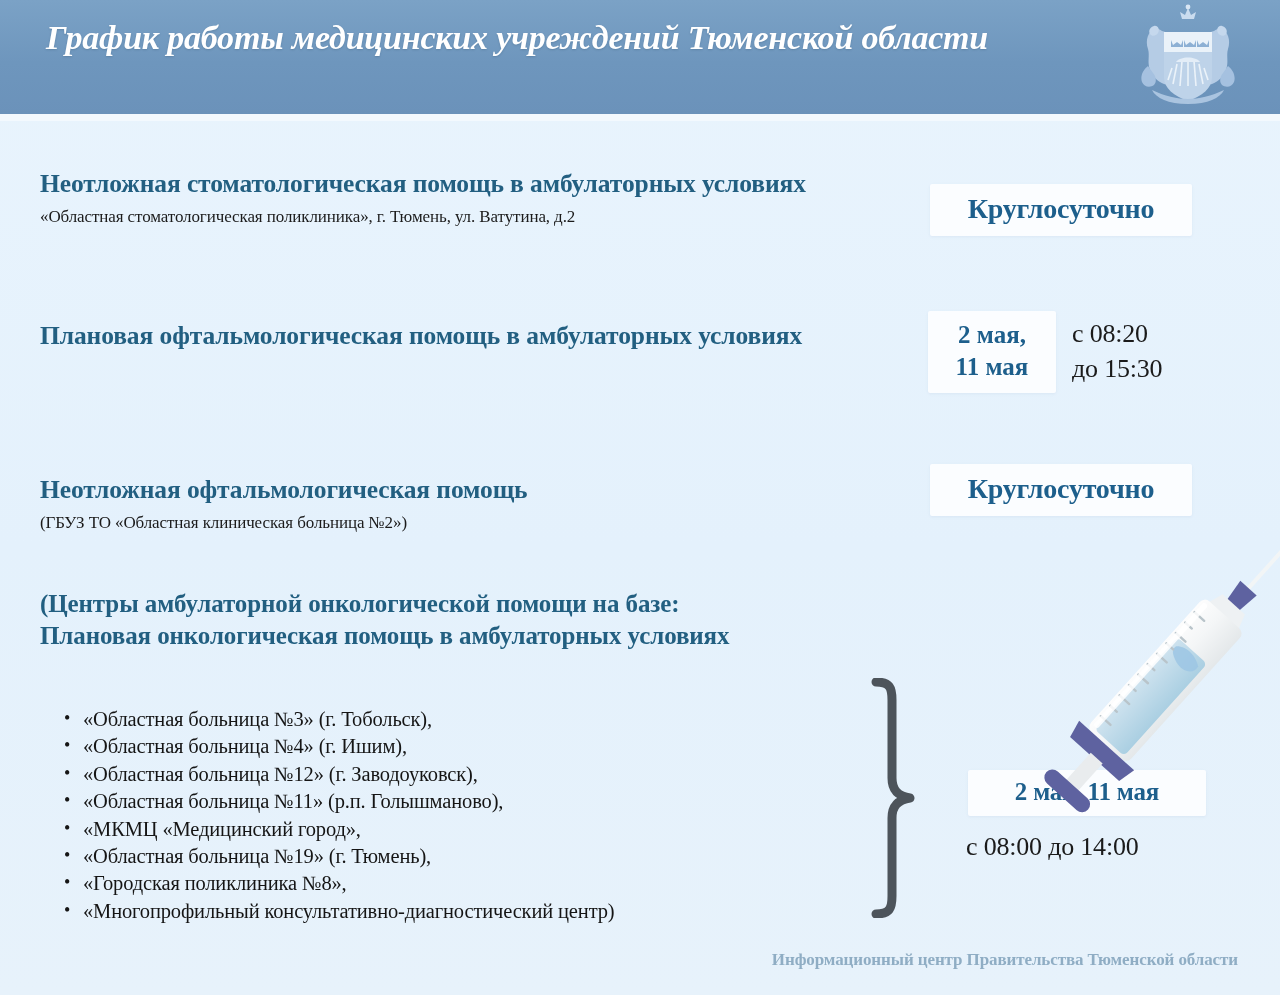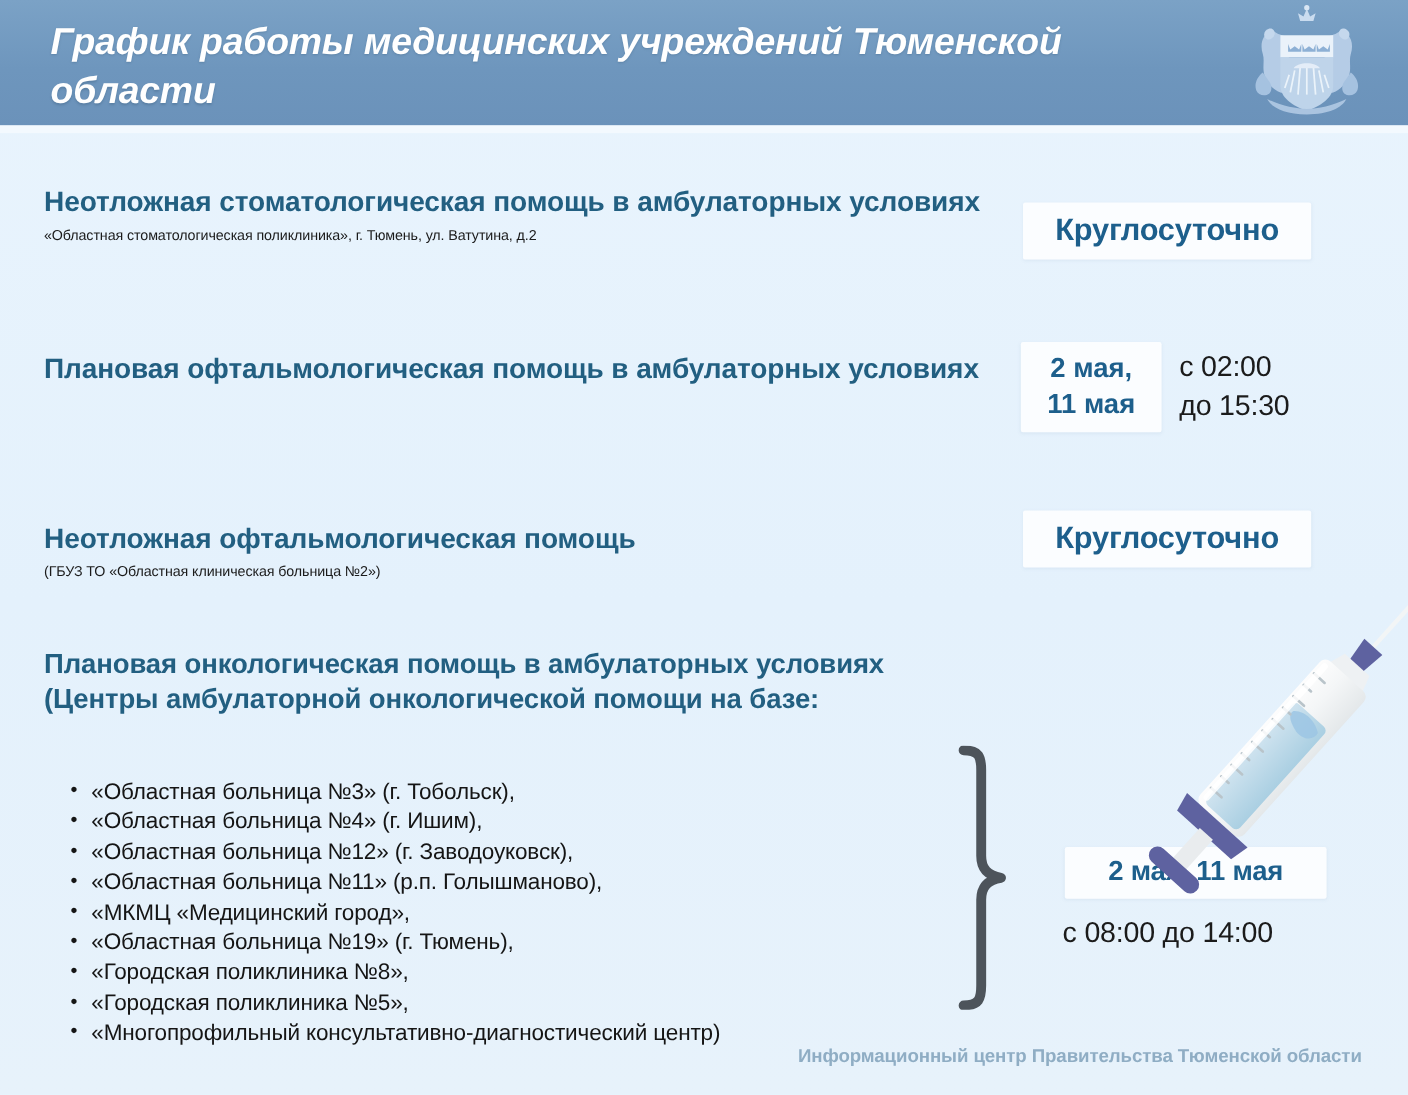--- a/index.html
+++ b/index.html
@@ -15,20 +15,21 @@
     font-family: "Liberation Sans", "DejaVu Sans", sans-serif;
     position: relative;
   }
 
   .poster {
     position: relative;
     width: 1280px;
     height: 995px;
     background: linear-gradient(180deg, #e9f4fd 0%, #e4f1fc 55%, #e7f2fb 100%);
     overflow: hidden;
+    font-family: Liberation Serif, serif;
   }
 
   
   .header {
     position: absolute;
     left: 0;
     top: 0;
     width: 1280px;
     height: 114px;
     background: linear-gradient(180deg, #7ba2c6 0%, #6e96bd 55%, #6b92ba 100%);
@@ -72,21 +73,21 @@
   }
   .sec-title {
     color: #225f81;
     font-size: 25.5px;
     font-weight: bold;
     line-height: 1.28;
     letter-spacing: -0.1px;
   }
   .sec-sub {
     color: #1b1b1b;
-    font-size: 13px;
+    font-size: 17px;
     line-height: 1.3;
     margin-top: 5px;
     letter-spacing: -0.1px;
   }
 
   #sec-dental { top: 168px; width: 880px; }
   #sec-ophth-planned { top: 320px; width: 880px; }
   #sec-ophth-planned .sec-sub { margin-top: 12px; }
   #sec-ophth-urgent { top: 474px; width: 880px; }
   #sec-oncology { top: 588px; width: 950px; }
@@ -273,44 +274,43 @@
   <div class="badge" id="badge-dental">Круглосуточно</div>
 
   <div class="section" id="sec-ophth-planned">
     <div class="sec-title">Плановая офтальмологическая помощь в амбулаторных условиях</div>
   </div>
   <div class="badge" id="badge-ophth-dates">
     <div>2 мая,</div>
     <div>11 мая</div>
   </div>
   <div class="time-note" id="time-ophth">
-    <div>с 02:00</div>
+    <div>с 08:20</div>
     <div>до 15:30</div>
   </div>
 
   <div class="section" id="sec-ophth-urgent">
     <div class="sec-title">Неотложная офтальмологическая помощь</div>
     <div class="sec-sub">(ГБУЗ ТО «Областная клиническая больница №2»)</div>
   </div>
   <div class="badge" id="badge-ophth-urgent">Круглосуточно</div>
 
   <div class="section" id="sec-oncology">
+    <div class="sec-title">(Центры амбулаторной онкологической помощи на базе:</div>
     <div class="sec-title">Плановая онкологическая помощь в амбулаторных условиях</div>
-    <div class="sec-title">(Центры амбулаторной онкологической помощи на базе:</div>
   </div>
 
   <ul class="onco-list">
     <li>«Областная больница №3» (г. Тобольск),</li>
     <li>«Областная больница №4» (г. Ишим),</li>
     <li>«Областная больница №12» (г. Заводоуковск),</li>
     <li>«Областная больница №11» (р.п. Голышманово),</li>
     <li>«МКМЦ «Медицинский город»,</li>
     <li>«Областная больница №19» (г. Тюмень),</li>
     <li>«Городская поликлиника  №8»,</li>
-    <li>«Городская  поликлиника  №5»,</li>
     <li>«Многопрофильный консультативно-диагностический центр)</li>
   </ul>
 
   <div class="brace">
     <svg viewBox="0 0 58 240" width="58" height="240" aria-hidden="true">
       <path d="M10 4
                C24 4 26 10 26 22
                L26 100
                C26 112 32 118 44 120
                C32 122 26 128 26 140

